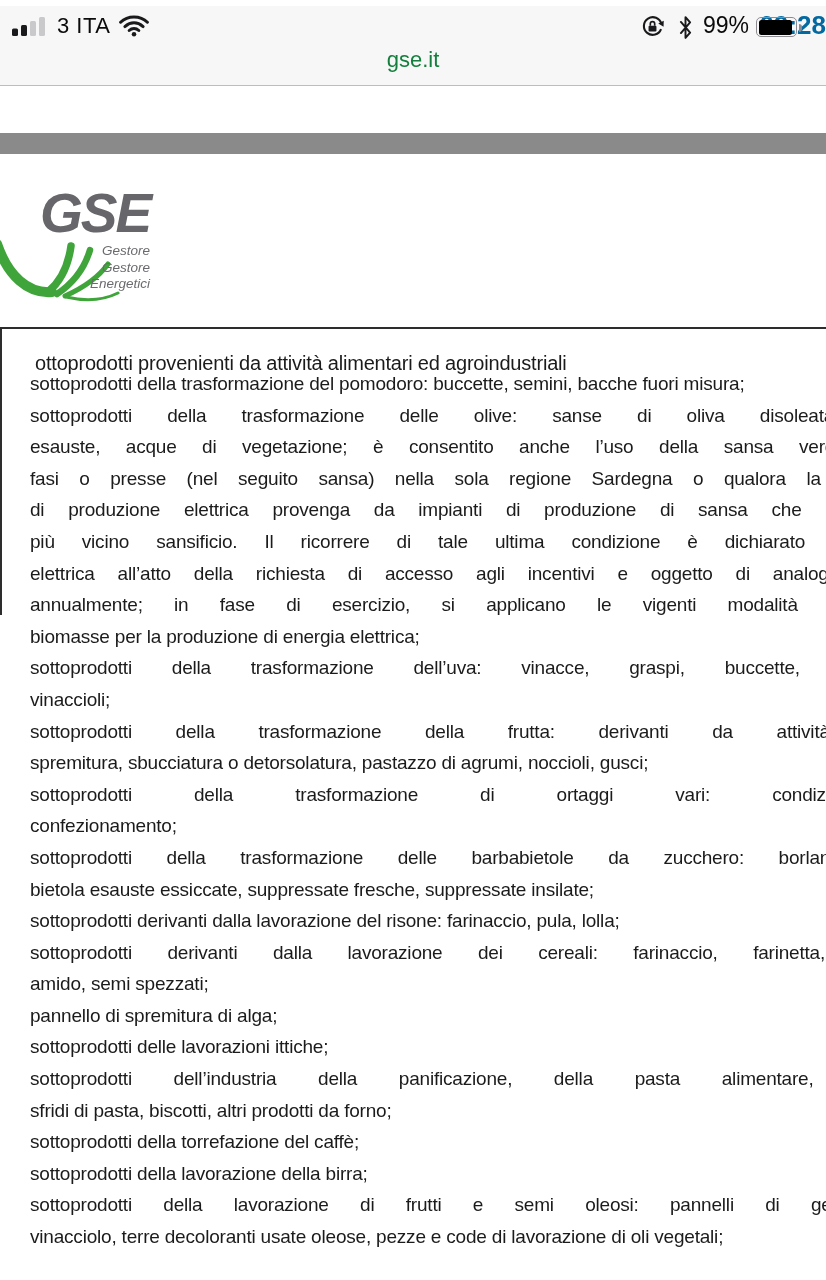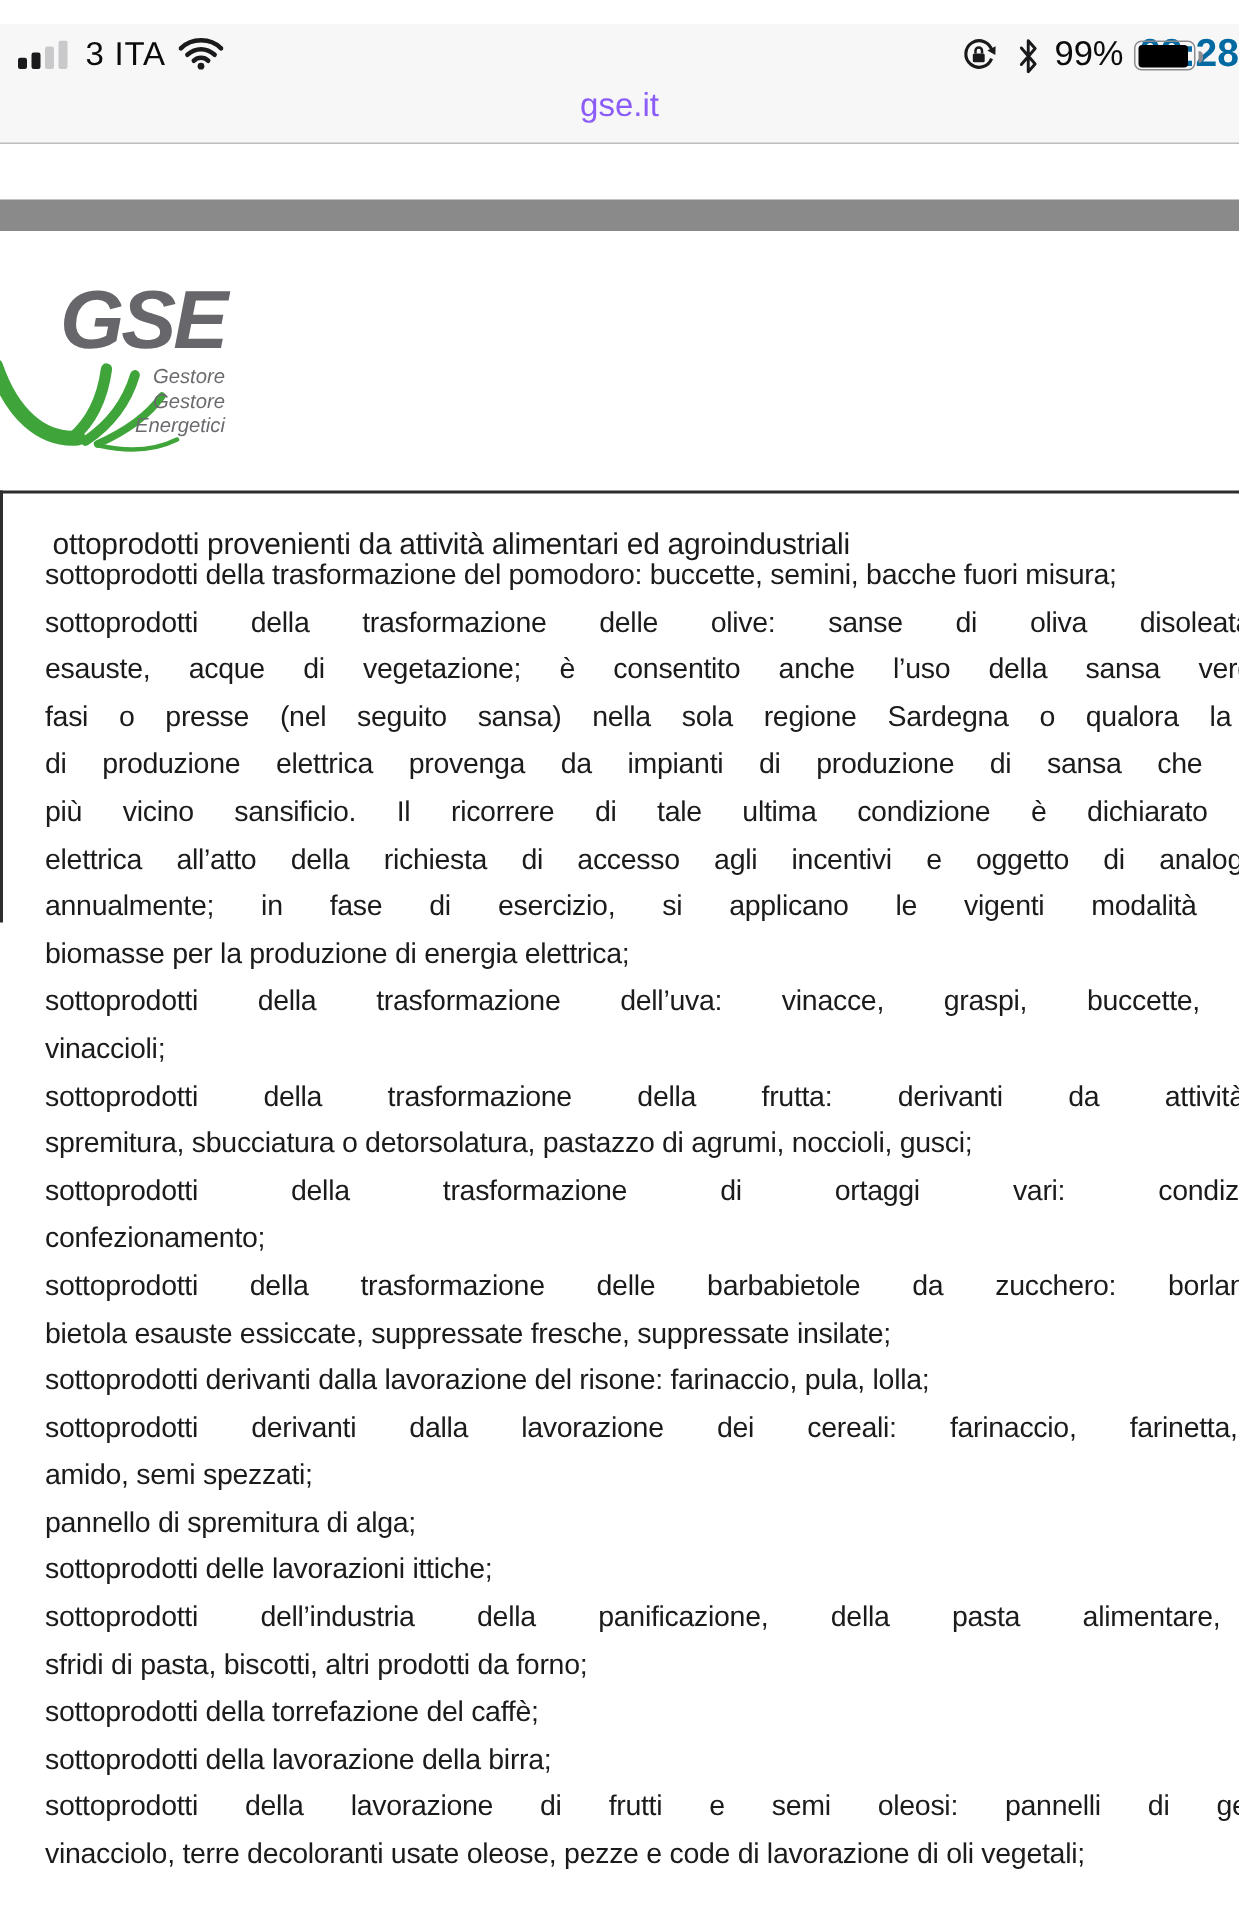--- a/index.html
+++ b/index.html
@@ -2,34 +2,34 @@
 <html><head>
 <meta charset="utf-8">
 <style>
   html,body { margin:0; padding:0; }
   body {
     width:826px; height:1280px; overflow:hidden; position:relative;
     background:#ffffff; font-family:"Liberation Sans", sans-serif;
   }
   
   .statusbar {
-    position:absolute; top:16px; left:0; width:826px; height:79px;
+    position:absolute; top:6px; left:0; width:826px; height:79px;
     background:#f7f7f8; border-bottom:1px solid #bdbdbf;
   }
   .sb-left { position:absolute; left:12px; top:8px; height:24px; display:flex; align-items:center; }
   .sig { display:inline-block; width:38px; height:19px; }
   .carrier { font-size:22px; color:#0b0b0c; margin-left:7px; letter-spacing:0.5px; }
   .wifi { display:inline-block; width:30px; height:22px; margin-left:9px; }
   .time {
     position:absolute; top:4px; left:0; width:826px; text-align:right;
     font-size:26px; font-weight:700; color:#0369a1;
   }
   .url {
     position:absolute; top:41px; left:0; width:826px; text-align:center;
-    font-size:22px; color:#8b5cf6;
+    font-size:22px; color:#15803d;
   }
   .sb-right { position:absolute; left:640px; top:7px; height:26px; display:flex; align-items:flex-end; }
   .rotlock { display:inline-block; width:25px; height:25px; }
   .bt { display:inline-block; width:15px; height:23px; margin-left:13px; }
   .batpct { font-size:23px; color:#0b0b0c; margin-left:10px; }
   .battery { position:relative; display:inline-block; width:48px; height:22px; margin-left:7px; }
   .bat-body {
     position:absolute; left:0; top:0; width:41px; height:20px;
     border:1.5px solid #8c8c90; border-radius:5px; box-sizing:border-box;
   }

